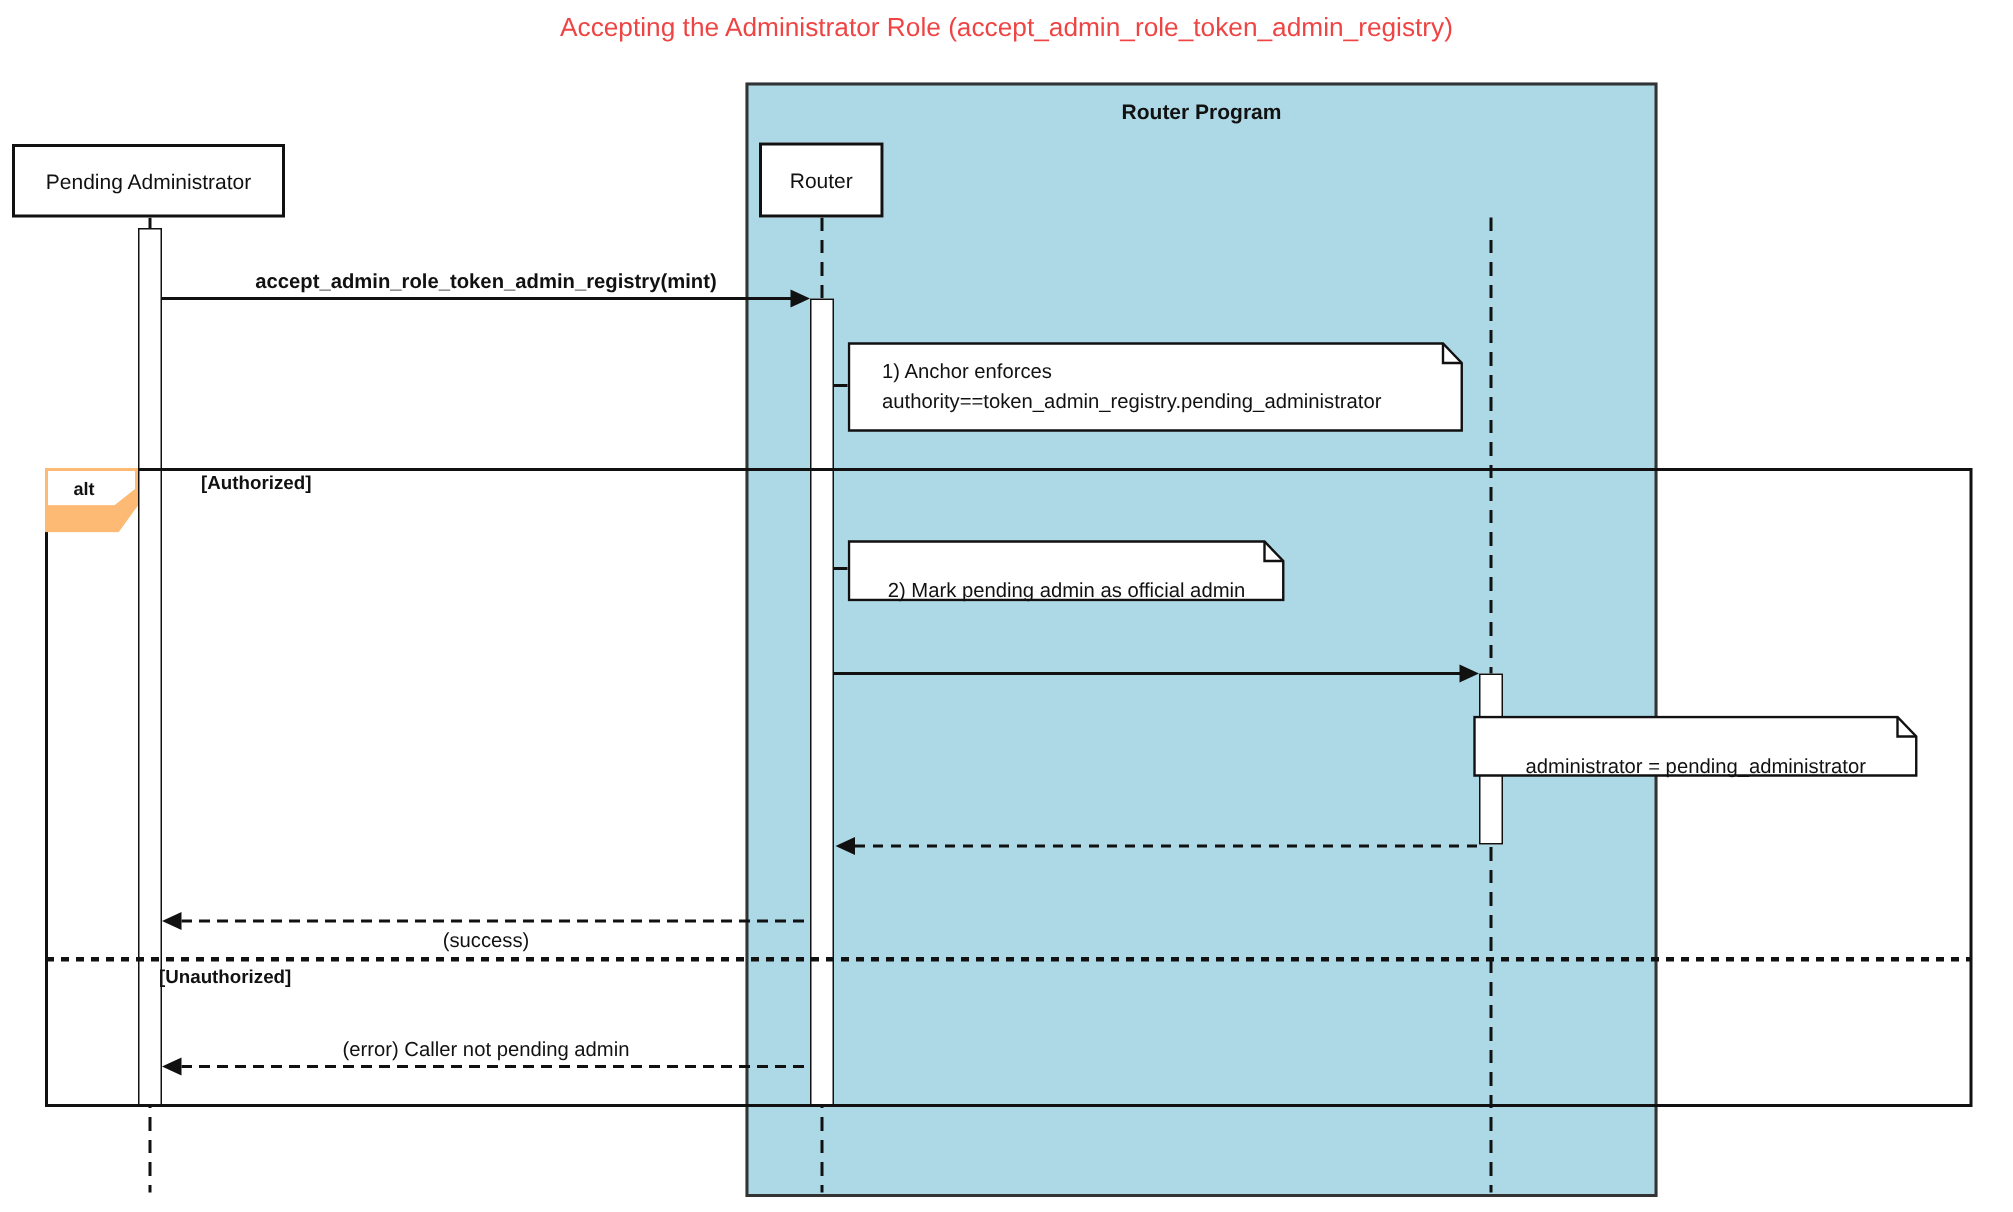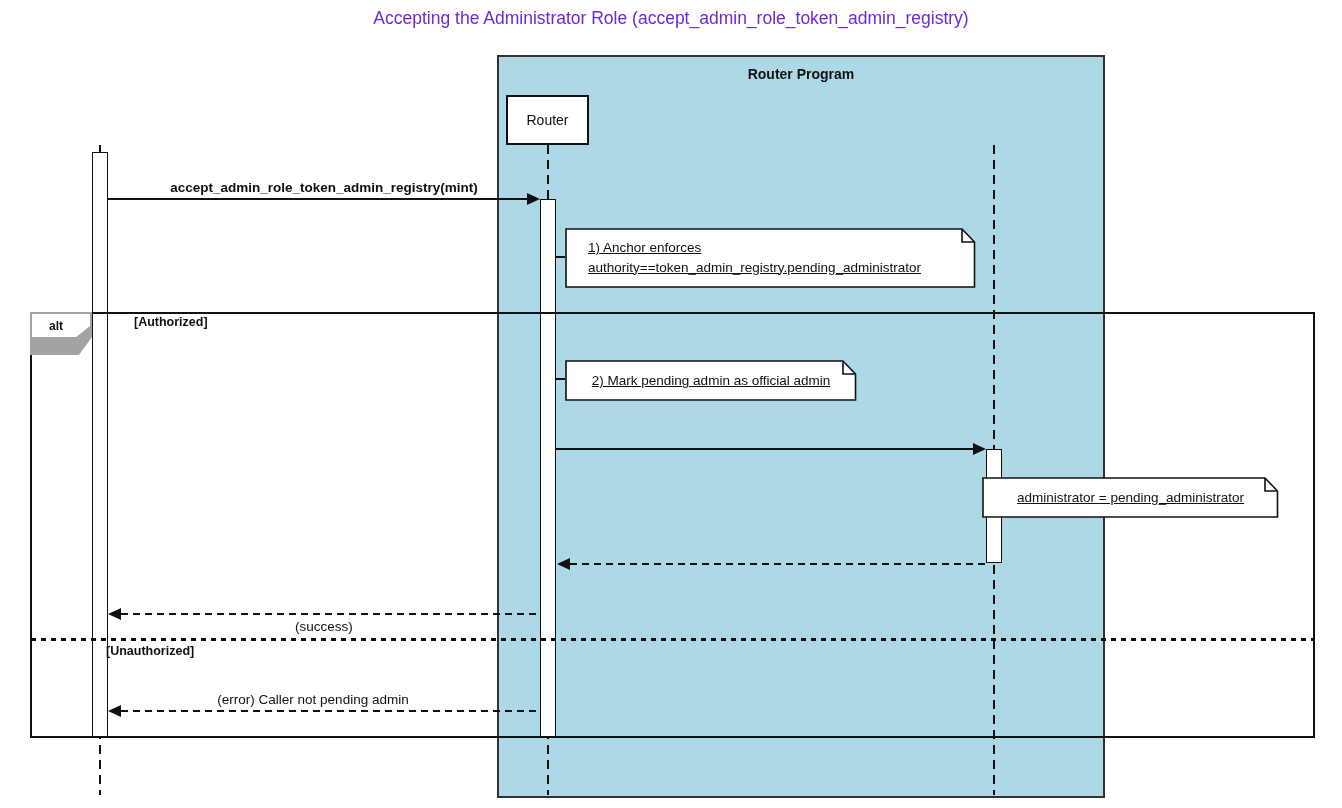--- a/index.html
+++ b/index.html
@@ -1,57 +1,57 @@
 <!DOCTYPE html>
 <html><head>
 <meta charset="utf-8">
 <style>
   html,body{margin:0;padding:0;background:#fff;}
   #canvas{position:relative;width:1342px;height:808px;background:#fff;overflow:hidden;
           font-family:"Liberation Sans",sans-serif;color:#111;}
   .abs{position:absolute;}
   
-  .title{left:0;top:8px;width:1342px;text-align:center;font-size:17.5px;color:#6d28d9;}
+  .title{left:0;top:8px;width:1342px;text-align:center;font-size:17.5px;color:#ef4444;}
   
   .program-box{left:497px;top:55px;width:608px;height:743px;background:#ADD8E6;
                border:2px solid #333;box-sizing:border-box;}
   .program-label{left:497px;top:66px;width:608px;text-align:center;font-weight:bold;font-size:14px;}
   
   .pbox{background:#fff;border:2px solid #111;box-sizing:border-box;display:flex;
         align-items:center;justify-content:center;font-size:14px;}
   
   .lifeline{width:2px;background:repeating-linear-gradient(180deg,#111 0 9px,transparent 9px 15px);}
   
   .act{background:#fff;border:1.5px solid #111;box-sizing:border-box;width:16px;}
   
   .frame{left:30px;top:312px;width:1285px;height:426px;border:2px solid #111;box-sizing:border-box;}
-  .alt-tab{left:30px;top:312px;width:62px;height:43px;background:#a3a3a3;
+  .alt-tab{left:30px;top:312px;width:62px;height:43px;background:#fdba74;
            clip-path:polygon(0 0,100% 0,100% 58%,79% 100%,0 100%);}
   .alt-tab-inner{position:absolute;left:2px;top:2px;width:58px;height:23px;background:#fff;
            clip-path:polygon(0 0,100% 0,100% 52%,76% 100%,0 100%);
            display:flex;align-items:center;justify-content:center;}
   .alt-tab-inner span{font-weight:bold;font-size:12px;margin-right:10px;}
   .guard{font-weight:bold;font-size:12.5px;}
   .divider{left:31px;top:638px;width:1283px;height:3px;
            background:repeating-linear-gradient(90deg,#111 0 5px,transparent 5px 10px);}
   
   .solid-line{height:2px;background:#111;}
   .dash-line{height:2px;background:repeating-linear-gradient(90deg,#111 0 7px,transparent 7px 12px);}
   .conn{height:2px;background:#111;}
   .head-right{width:0;height:0;border-top:6px solid transparent;border-bottom:6px solid transparent;
               border-left:13px solid #111;}
   .head-left{width:0;height:0;border-top:6px solid transparent;border-bottom:6px solid transparent;
              border-right:13px solid #111;}
   .msg-label{font-size:13.5px;text-align:center;white-space:nowrap;}
   
-  .note{position:absolute;text-decoration:underline;}
+  .note{position:absolute;}
   .note-bg{position:absolute;left:0;top:0;}
   .note .txt{position:relative;font-size:13.5px;white-space:nowrap;}
   .note .txt-left{padding:10px 0 0 23px;line-height:19.5px;}
-  .note-center{display:flex;align-items:center;justify-content:center;}
+  .note-center{display:flex;align-items:flex-end;justify-content:center;}
 </style>
 </head>
 <body>
 
 <div id="canvas">
 
   <div class="abs program-box" style="background: rgb(173, 216, 230);"></div>
   <div class="abs program-label">Router Program</div>
 
   <div class="abs lifeline" style="left:99px;top:145px;height:650px;"></div>
@@ -79,21 +79,21 @@
   <div class="abs solid-line" style="left:556px;top:448px;width:418px;"></div>
   <div class="abs head-right" style="left:973px;top:443px;"></div>
 
   <div class="abs dash-line" style="left:570px;top:563px;width:416px;"></div>
   <div class="abs head-left" style="left:557px;top:558px;"></div>
 
   <div class="abs msg-label" style="left:108px;top:619px;width:432px;">(success)</div>
   <div class="abs dash-line" style="left:121px;top:613px;width:419px;"></div>
   <div class="abs head-left" style="left:108px;top:608px;"></div>
 
-  <div class="abs msg-label" style="left:97px;top:692px;width:432px;">(error) Caller not pending admin</div>
+  <div class="abs msg-label" style="left:108px;top:692px;width:432px;">(error) Caller not pending admin</div>
   <div class="abs dash-line" style="left:121px;top:710px;width:419px;"></div>
   <div class="abs head-left" style="left:108px;top:705px;"></div>
 
   <div class="abs conn" style="left:556px;top:256px;width:9px;"></div>
   <div class="abs conn" style="left:556px;top:378px;width:9px;"></div>
   <div class="abs conn" style="left:1002px;top:495px;width:8px;"></div>
 
   <div class="note" style="left:565px;top:228px;width:411px;height:60px;">
       <svg width="411" height="60" class="note-bg">
         <path d="M1,1 H397 L409.5,14 V59 H1 Z" fill="#fff" stroke="#111" stroke-width="1.6"></path>
@@ -112,19 +112,22 @@
     <div class="txt">2) Mark pending admin as official admin</div>
   </div>
   <div class="note note-center" style="left:982px;top:477px;width:297px;height:41px;">
       <svg width="297" height="41" class="note-bg">
         <path d="M1,1 H283 L295.5,14 V40 H1 Z" fill="#fff" stroke="#111" stroke-width="1.6"></path>
         <path d="M283,1 V14 H295.5" fill="none" stroke="#111" stroke-width="1.6"></path>
       </svg>
     <div class="txt">administrator = pending_administrator</div>
   </div>
 
+  <div class="abs pbox" style="left:8px;top:96px;width:182px;height:49px;">
+    <span>Pending Administrator</span>
+  </div>
   <div class="abs pbox" style="left:506px;top:95px;width:83px;height:50px;">
     <span>Router</span>
   </div>
 
   <div class="abs title">Accepting the Administrator Role (accept_admin_role_token_admin_registry)</div>
 
 </div>
 
 </body></html>

